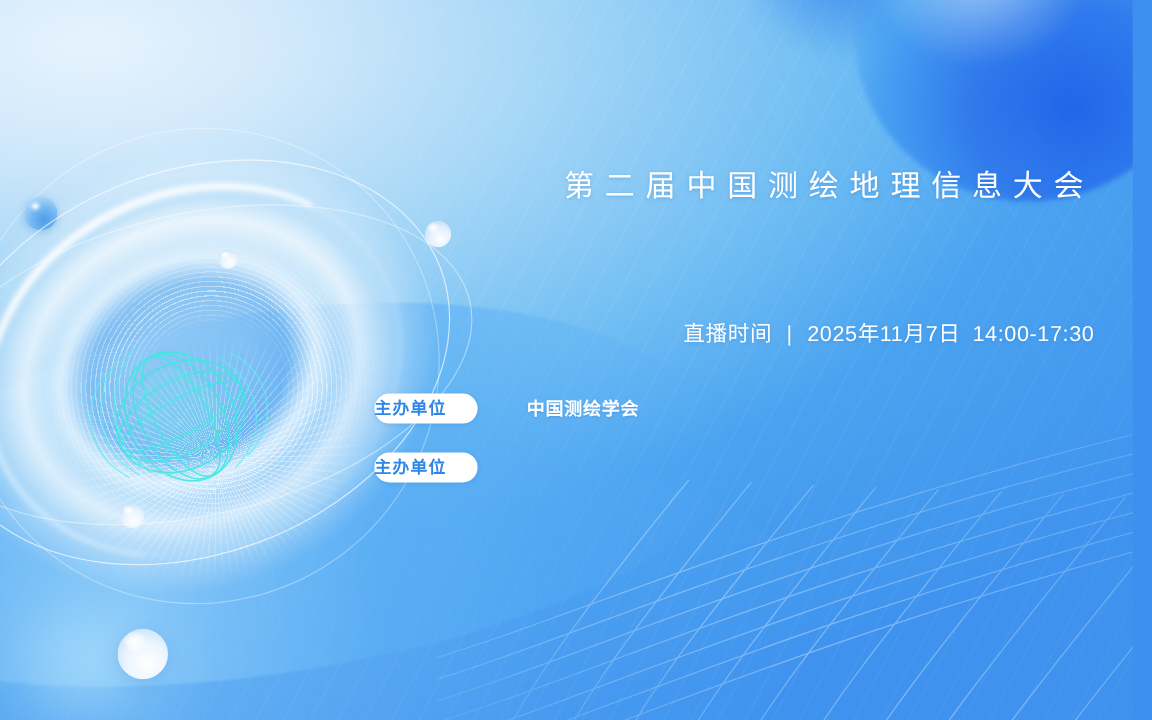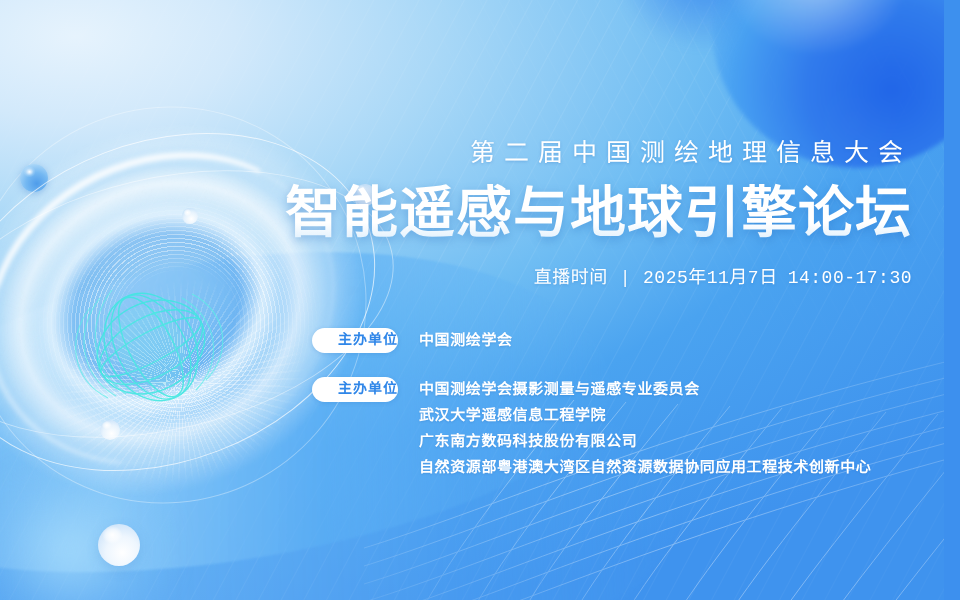--- a/index.html
+++ b/index.html
@@ -7,21 +7,20 @@
   body{
     width:960px;height:600px;overflow:hidden;
     font-family:"Liberation Sans","DejaVu Sans",sans-serif;
     background:#3d90ee;
   }
   #stage{
     position:relative;width:944px;height:600px;overflow:hidden;
     background:
       radial-gradient(120% 100% at 8% 6%, #e6f3fd 0%, #d2e9fb 14%, #a9d8f7 32%, #6fbdf3 55%, #4aa3f0 72%, #3f93ee 100%),
       linear-gradient(115deg,#dff0fd 0%,#a8d9f7 24%,#62b6f2 52%,#3f92ee 76%,#3a87ec 100%);
-    font-family: Liberation Mono, monospace;
   }
   .layer{position:absolute;pointer-events:none;}
 
   
   .diag-lines{
     inset:0;width:960px;height:600px;opacity:.30;mix-blend-mode:screen;
     background:repeating-linear-gradient(118deg,
       rgba(255,255,255,.00) 0px,
       rgba(255,255,255,.00) 9px,
       rgba(255,255,255,.30) 10px,
@@ -186,29 +185,30 @@
   }
   .dateline .sep{display:inline-block;padding:0 12px;font-weight:300;opacity:.95;}
   .dateline .d2{display:inline-block;padding-left:10px;}
 
   .orgs{position:absolute;right:48px;top:328px;width:600px;}
   .orgrow{display:flex;align-items:flex-start;justify-content:flex-start;}
   .orgrow + .orgrow{margin-top:15px;}
   .badge{
     flex:0 0 auto;width:86px;height:25px;border-radius:13px;
     background:#ffffff;color:#2f86e8;
-    font-size:14px;line-height:25px;text-align:right;font-weight:bold;
+    font-size:14px;line-height:25px;text-align:left;font-weight:bold;
     letter-spacing:1px;
     box-shadow:0 1px 4px rgba(40,110,190,.22);
   }
   .orglist{margin-left:21px;padding-top:1px;}
   .orgitem{
     font-size:15px;line-height:26px;color:#ffffff;white-space:nowrap;font-weight:bold;
     letter-spacing:.6px;
     text-shadow:0 1px 2px rgba(40,110,190,.30);
+    margin-left:20px;
   }
   .orgrow.sub{margin-top:22px;}
 </style>
 </head>
 <body>
 
 <div id="stage">
 
   <div class="layer diag-lines"></div>
   <div class="layer diag-lines2"></div>
@@ -287,40 +287,33 @@
     <div class="sphere glass-r"></div>
 
     <div class="orbit a"></div>
     <div class="orbit b"></div>
   </div>
 
   <div class="content">
 
     <div class="eyebrow">第二届中国测绘地理信息大会</div>
 
-    <div class="maintitle">智能遥感与地球引擎论坛</div>
 
     <div class="dateline">
       <span>直播时间</span><span class="sep">|</span><span>2025年11月7日</span><span class="d2">14:00-17:30</span>
     </div>
 
     <div class="orgs">
 
       <div class="orgrow">
         <div class="badge">主办单位</div>
         <div class="orglist">
           <div class="orgitem">中国测绘学会</div>
         </div>
       </div>
 
       <div class="orgrow sub">
         <div class="badge">主办单位</div>
-        <div class="orglist">
-          <div class="orgitem">中国测绘学会摄影测量与遥感专业委员会</div>
-          <div class="orgitem">武汉大学遥感信息工程学院</div>
-          <div class="orgitem">广东南方数码科技股份有限公司</div>
-          <div class="orgitem">自然资源部粤港澳大湾区自然资源数据协同应用工程技术创新中心</div>
-        </div>
       </div>
 
     </div>
   </div>
 </div>
 
 </body></html>

